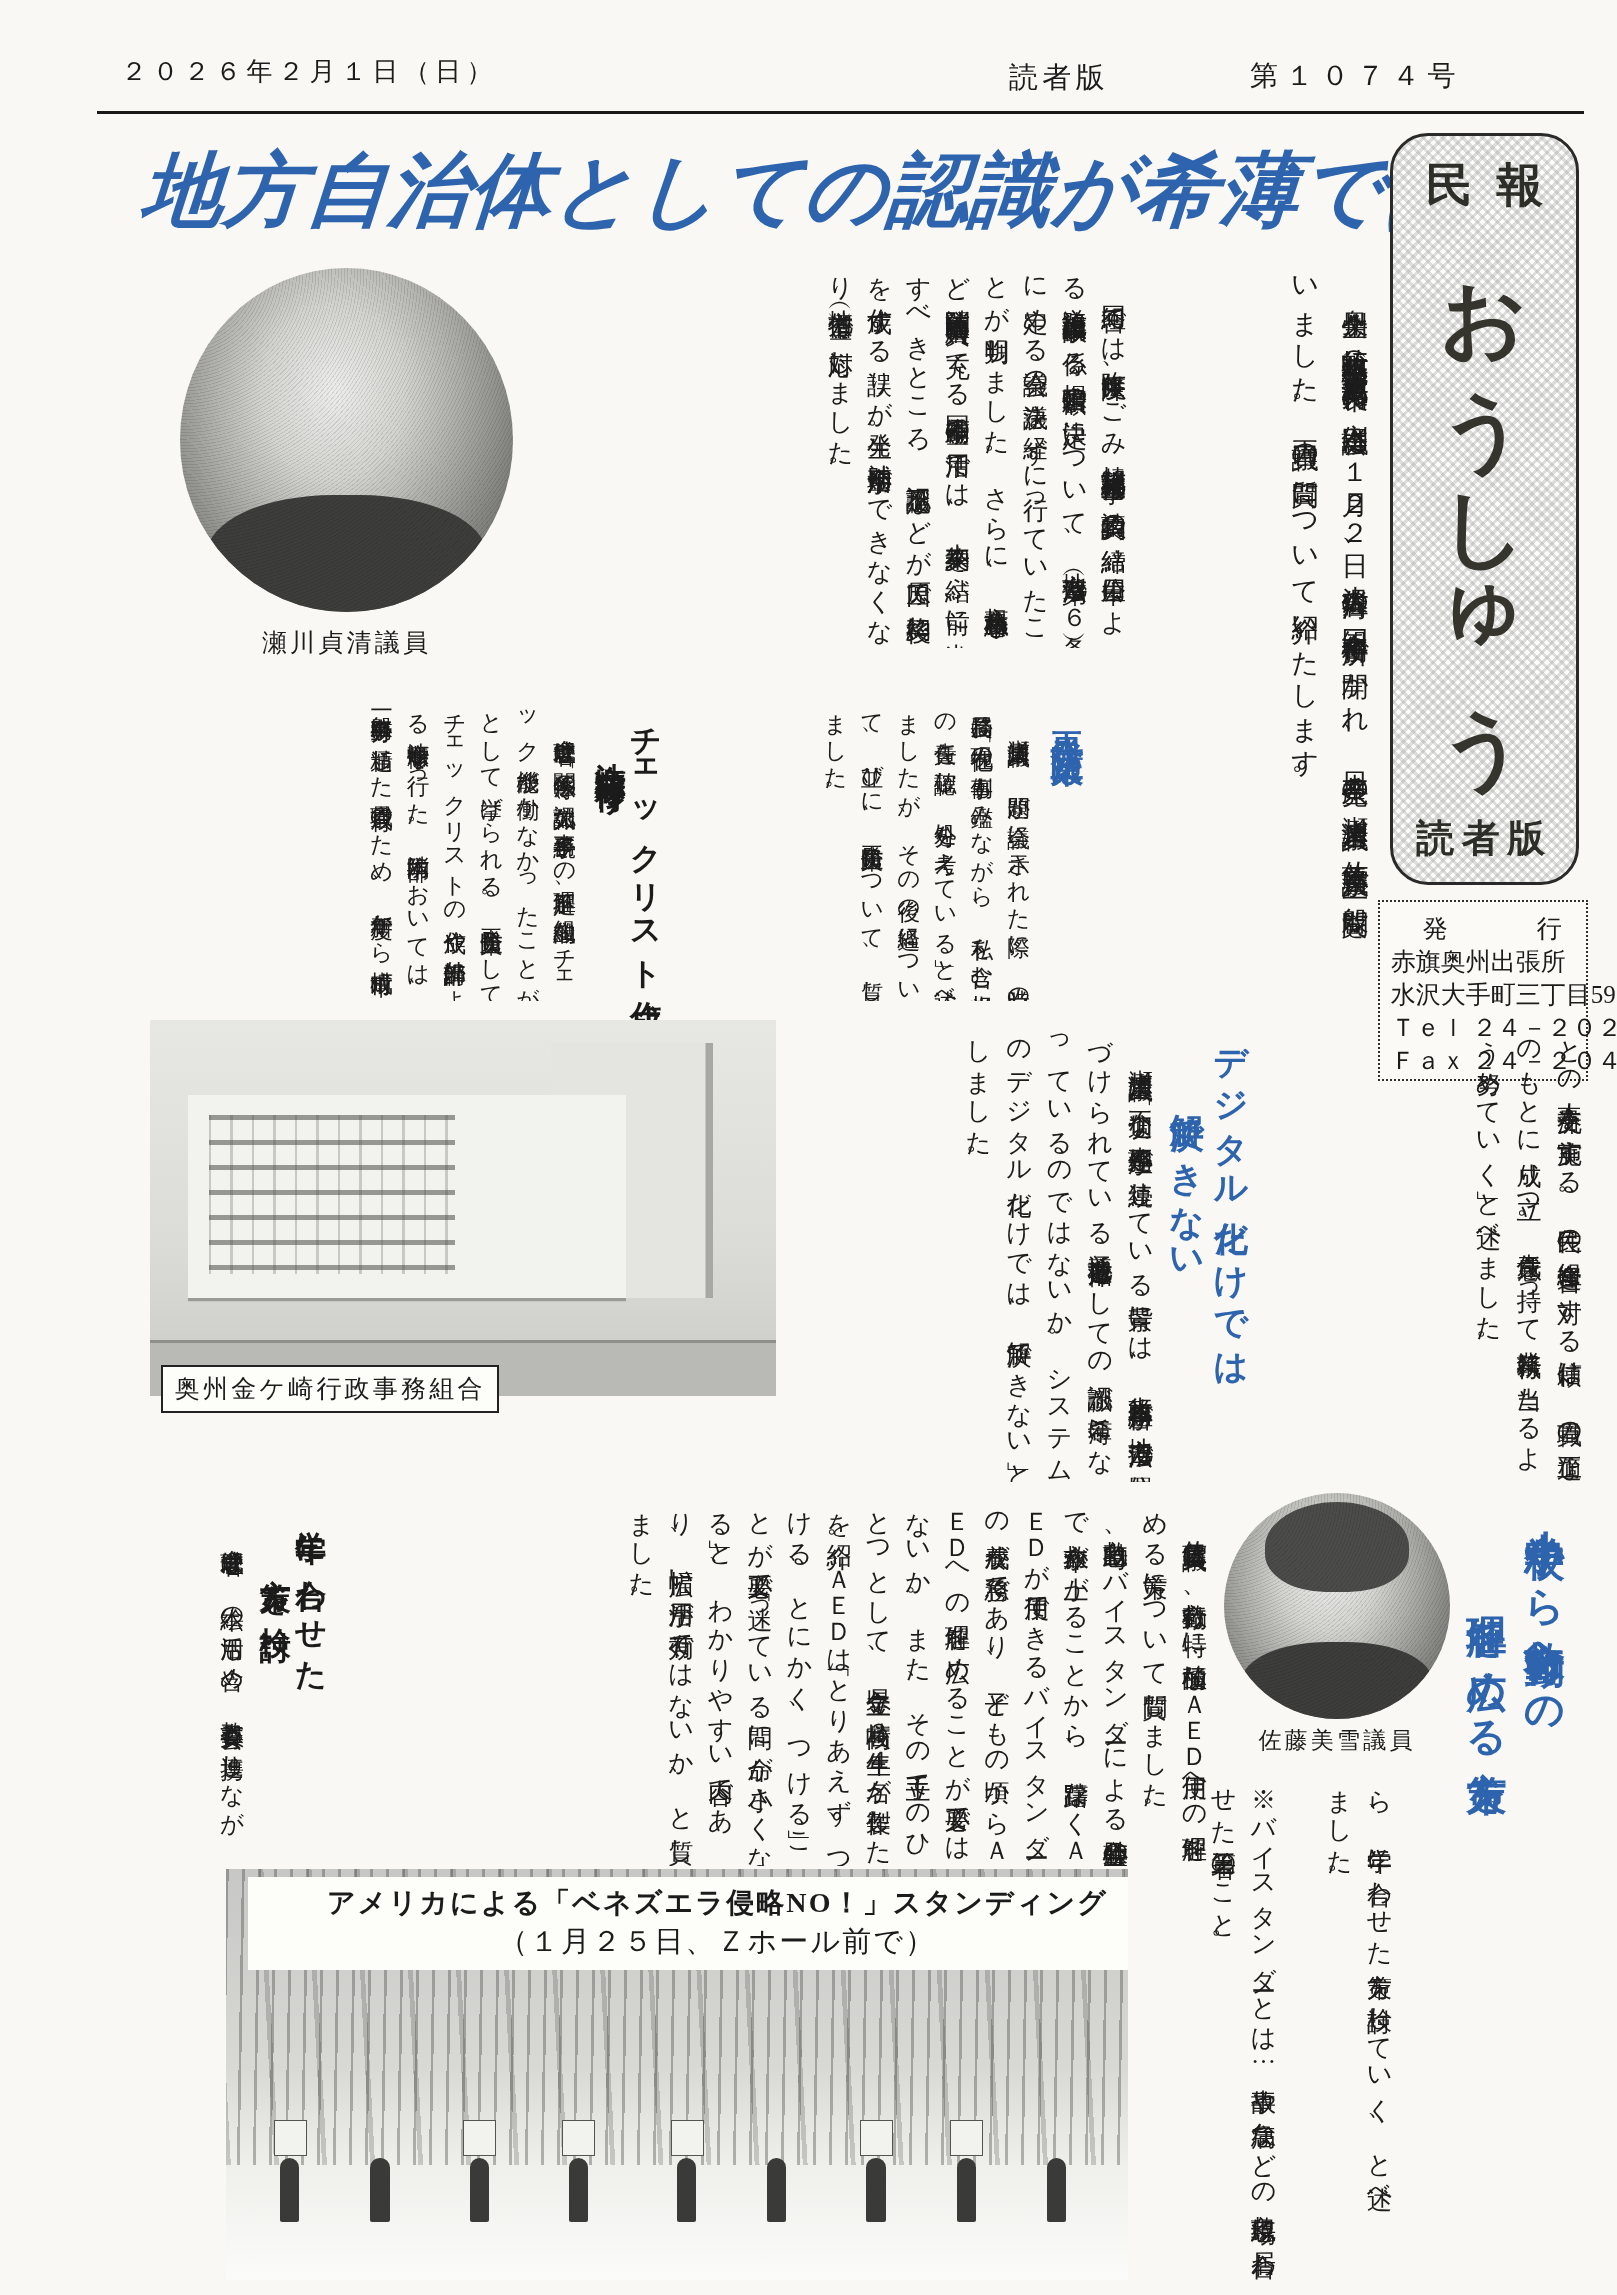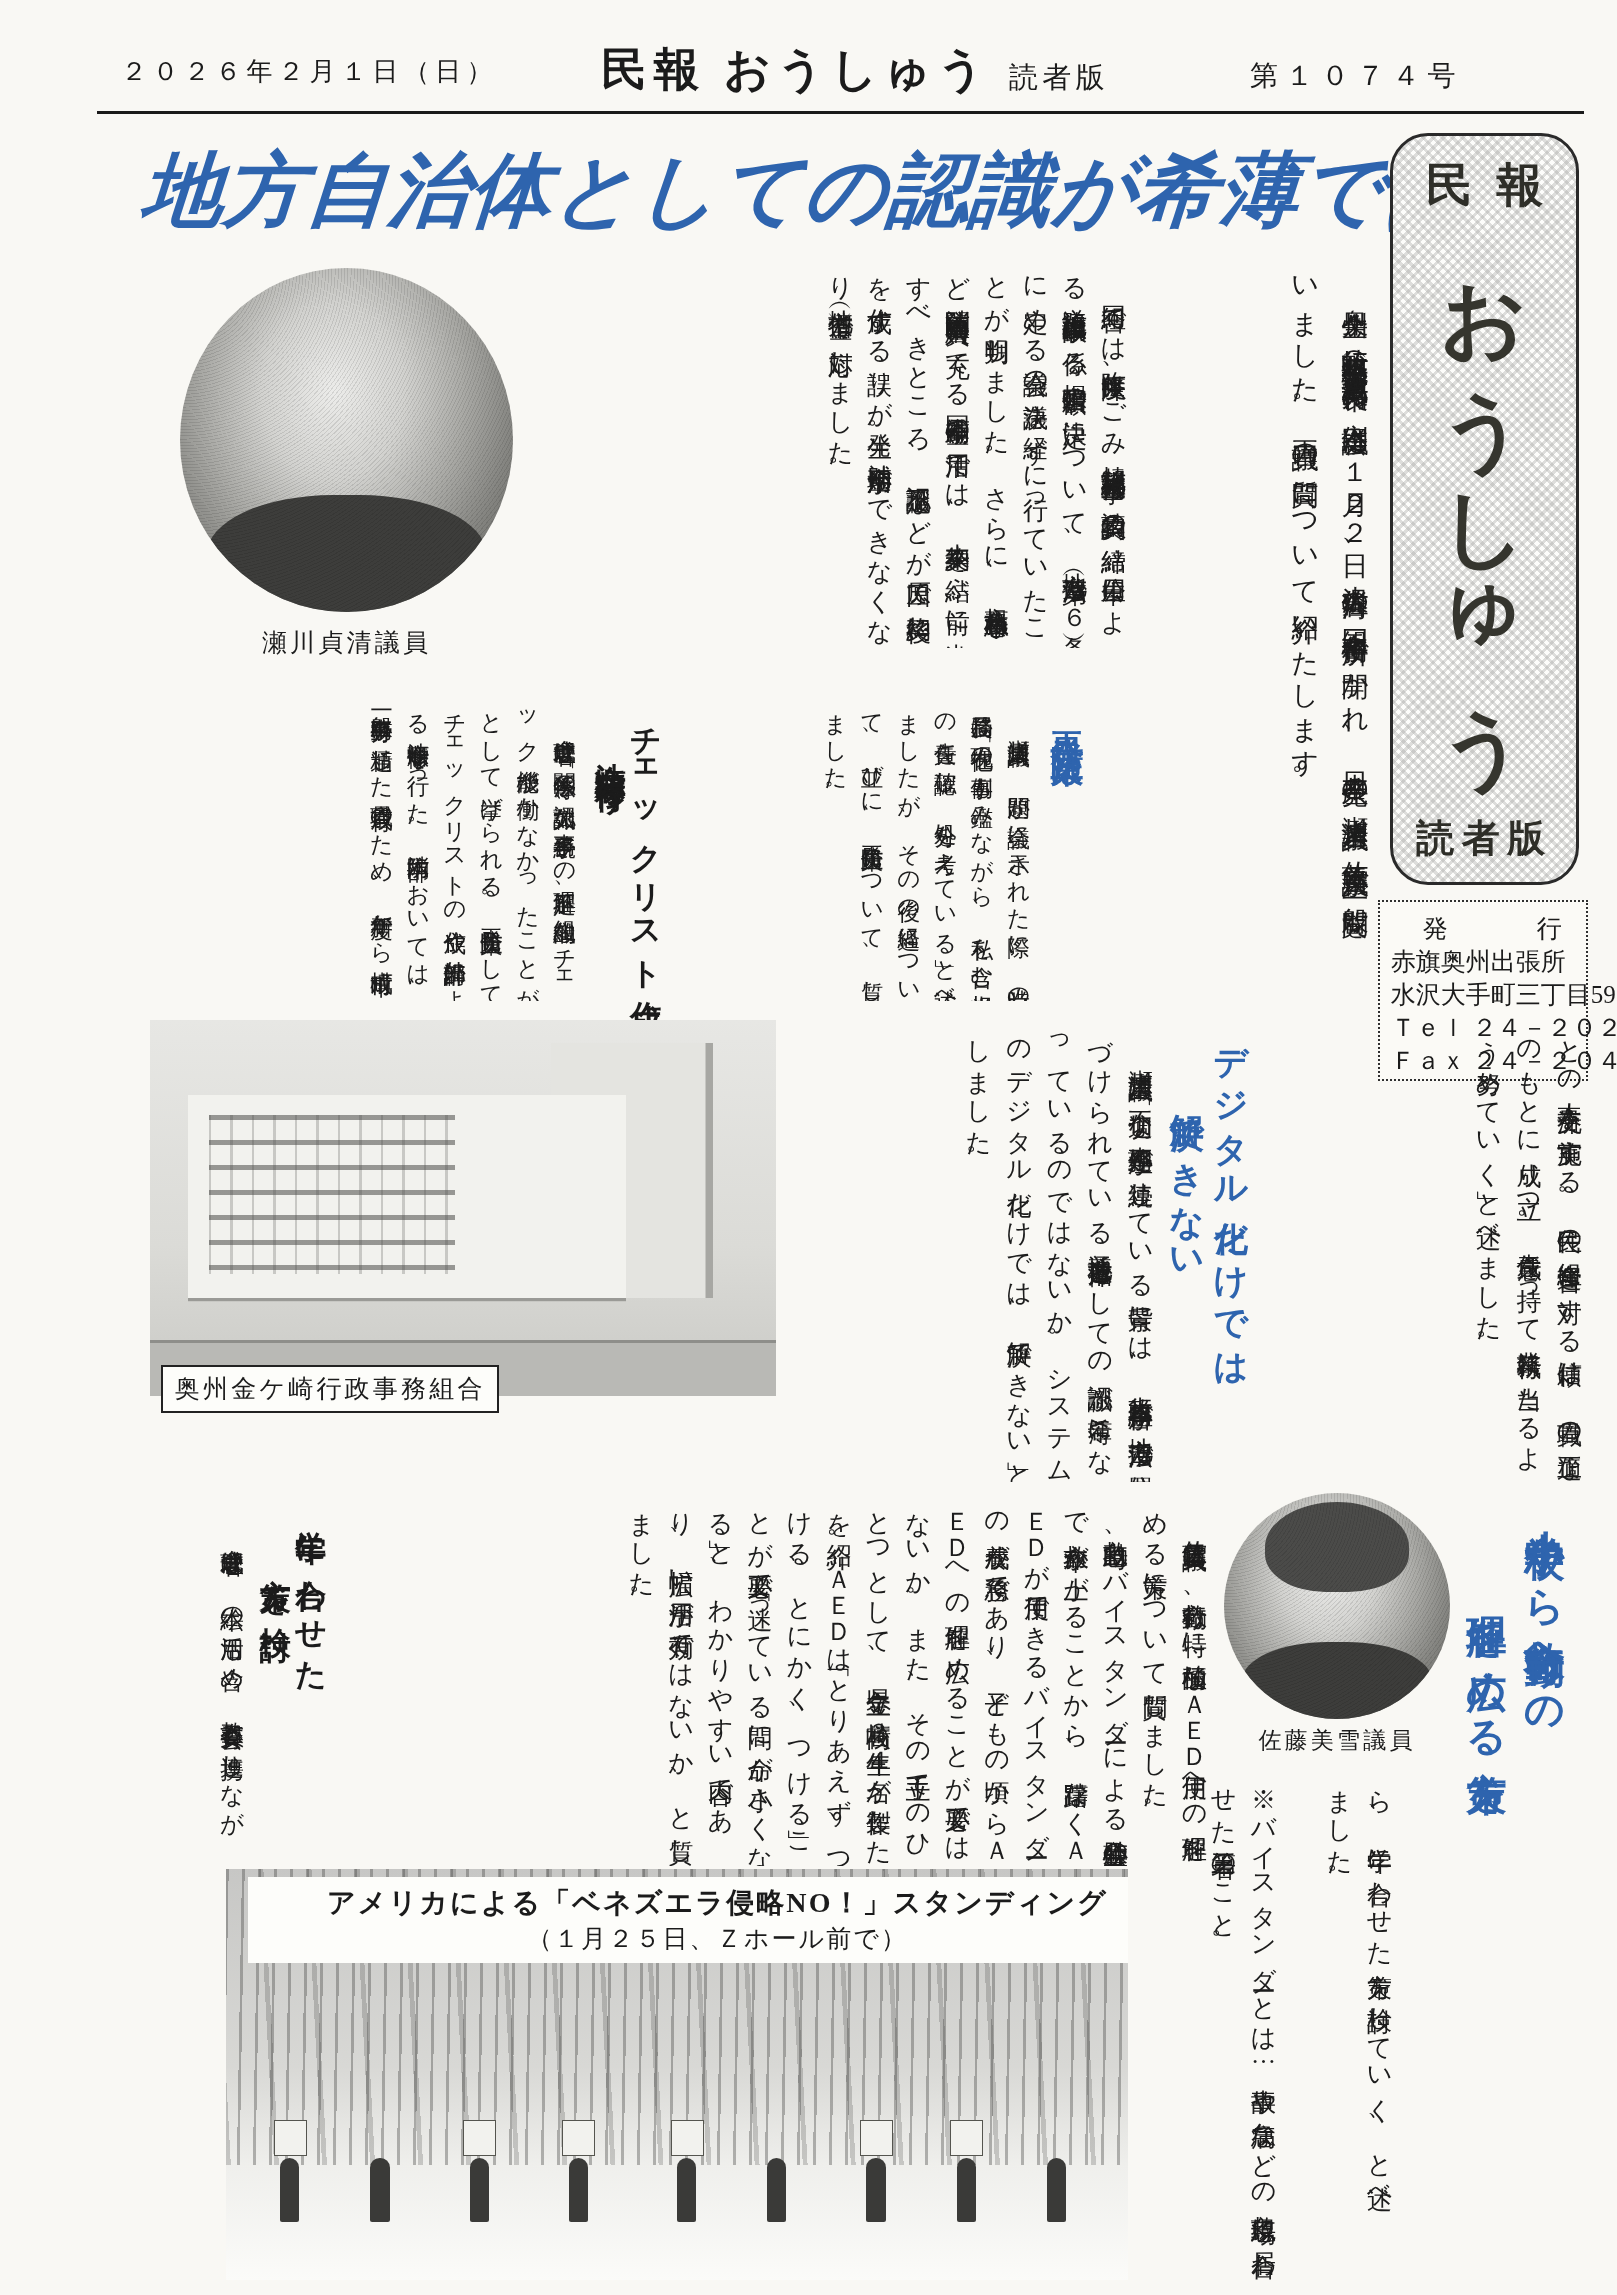--- a/index.html
+++ b/index.html
@@ -73,32 +73,31 @@
 
   .photo-snow{background:linear-gradient(180deg,#c7c7c5 0%,#d8d8d5 48%,#efefec 72%,#fbfbf9 100%);overflow:hidden;}
   .photo-snow::before{content:"";position:absolute;left:0;top:0;width:100%;height:72%;
       background:repeating-linear-gradient(91deg,rgba(70,70,68,.38) 0 2.7px,transparent 2.7px 16px),
                  repeating-linear-gradient(87deg,rgba(50,50,48,.22) 0 4.8px,transparent 4.8px 48px);}
   .person{position:absolute;bottom:14%;width:19.3px;height:64px;background:#3a3a38;border-radius:9.7px 9.7px 2.1px 2.1px;}
   .person .sign{position:absolute;left:-6.4px;top:-38px;width:31px;height:34px;background:#f2f2ee;border:1.6px solid #55554f;}
 
   .photo-caption-box{background:#fdfdfa;text-align:center;padding:7.5px 14px;box-sizing:border-box;}
   .photo-caption-box .l1{font-size:28px;font-weight:bold;letter-spacing:2.1px;white-space:nowrap;}
-  .photo-caption-box .l2{font-size:25px;letter-spacing:2.1px;}
+  .photo-caption-box .l2{font-size:29px;letter-spacing:2.1px;}
 
   .cap-box{border:2.1px solid #222;background:#fdfdfa;font-size:25px;letter-spacing:3.2px;
            padding:5.4px 11.8px;white-space:nowrap;}
 </style>
 </head>
 <body>
 
 <div id="page">
 
   <div class="abs hdr-date">２０２６年２月１日（日）</div>
-  <div class="abs hdr-title">民報 おうしゅう</div>
   <div class="abs hdr-edition">読者版</div>
   <div class="abs hdr-issue">第１０７４号</div>
   <div class="abs hdr-rule"></div>
 
   <div class="abs headline blue">地方自治体としての認識が希薄では</div>
 
   <div class="abs masthead">
     <div class="mh-top">民報</div>
     <div class="mh-main">おうしゅう</div>
     <div class="mh-bottom">読者版</div>

